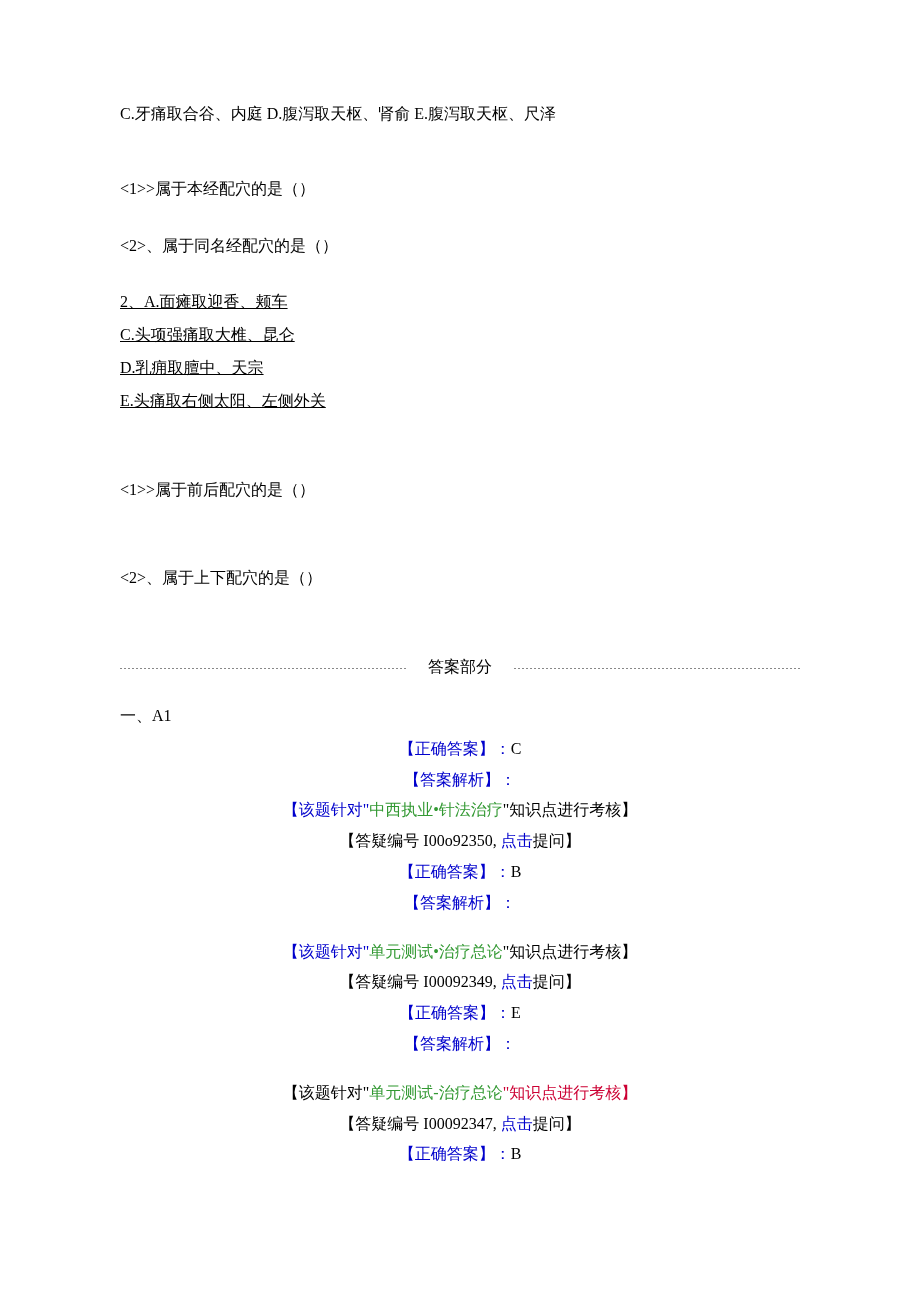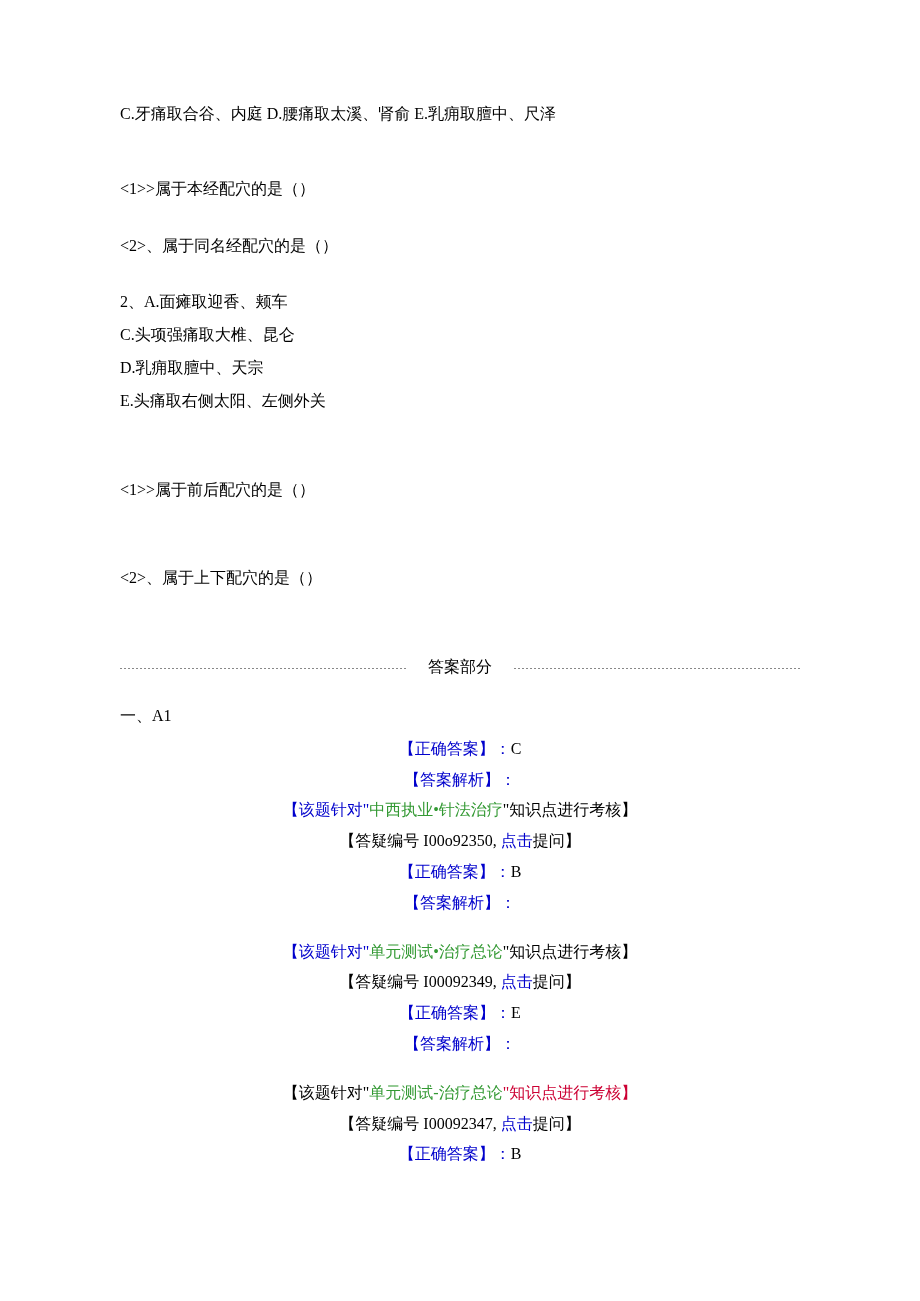--- a/index.html
+++ b/index.html
@@ -8,21 +8,21 @@
       min-height: 1301px;
       background: #ffffff;
       font-family: "SimSun", "宋体", serif;
       font-size: 16px;
       line-height: 1.8;
       color: #000000;
       padding: 100px 120px 60px 120px;
     }
     .content { width: 100%; }
     .para { margin-bottom: 28px; }
-    .para-small { margin-bottom: 4px; }
+    .para-small { margin-bottom: 4px; text-decoration: underline; }
     .centered {
       text-align: left;
       margin-top: 60px;
       margin-bottom: 60px;
     }
     .answer-header {
       text-align: center;
       font-weight: normal;
       margin-top: 50px;
       margin-bottom: 10px;
@@ -49,21 +49,21 @@
     .answer-block { margin-bottom: 20px; text-align: center; }
     .line { margin-bottom: 2px; }
     .latin { font-family: "Times New Roman", serif; }
     .gap { height: 18px; }
   </style>
 </head>
 <body>
 
 <div class="content">
 
-  <div class="para">C.牙痛取合谷、内庭 D.腰痛取太溪、肾俞 E.乳痈取膻中、尺泽</div>
+  <div class="para">C.牙痛取合谷、内庭 D.腹泻取天枢、肾俞 E.腹泻取天枢、尺泽</div>
 
   <div class="gap"></div>
 
   <div class="para">&lt;1&gt;&gt;属于本经配穴的是（）</div>
 
   <div class="para">&lt;2&gt;、属于同名经配穴的是（）</div>
 
   <div>
     <div class="para-small">2、A.面瘫取迎香、颊车</div>
     <div class="para-small">C.头项强痛取大椎、昆仑</div>

